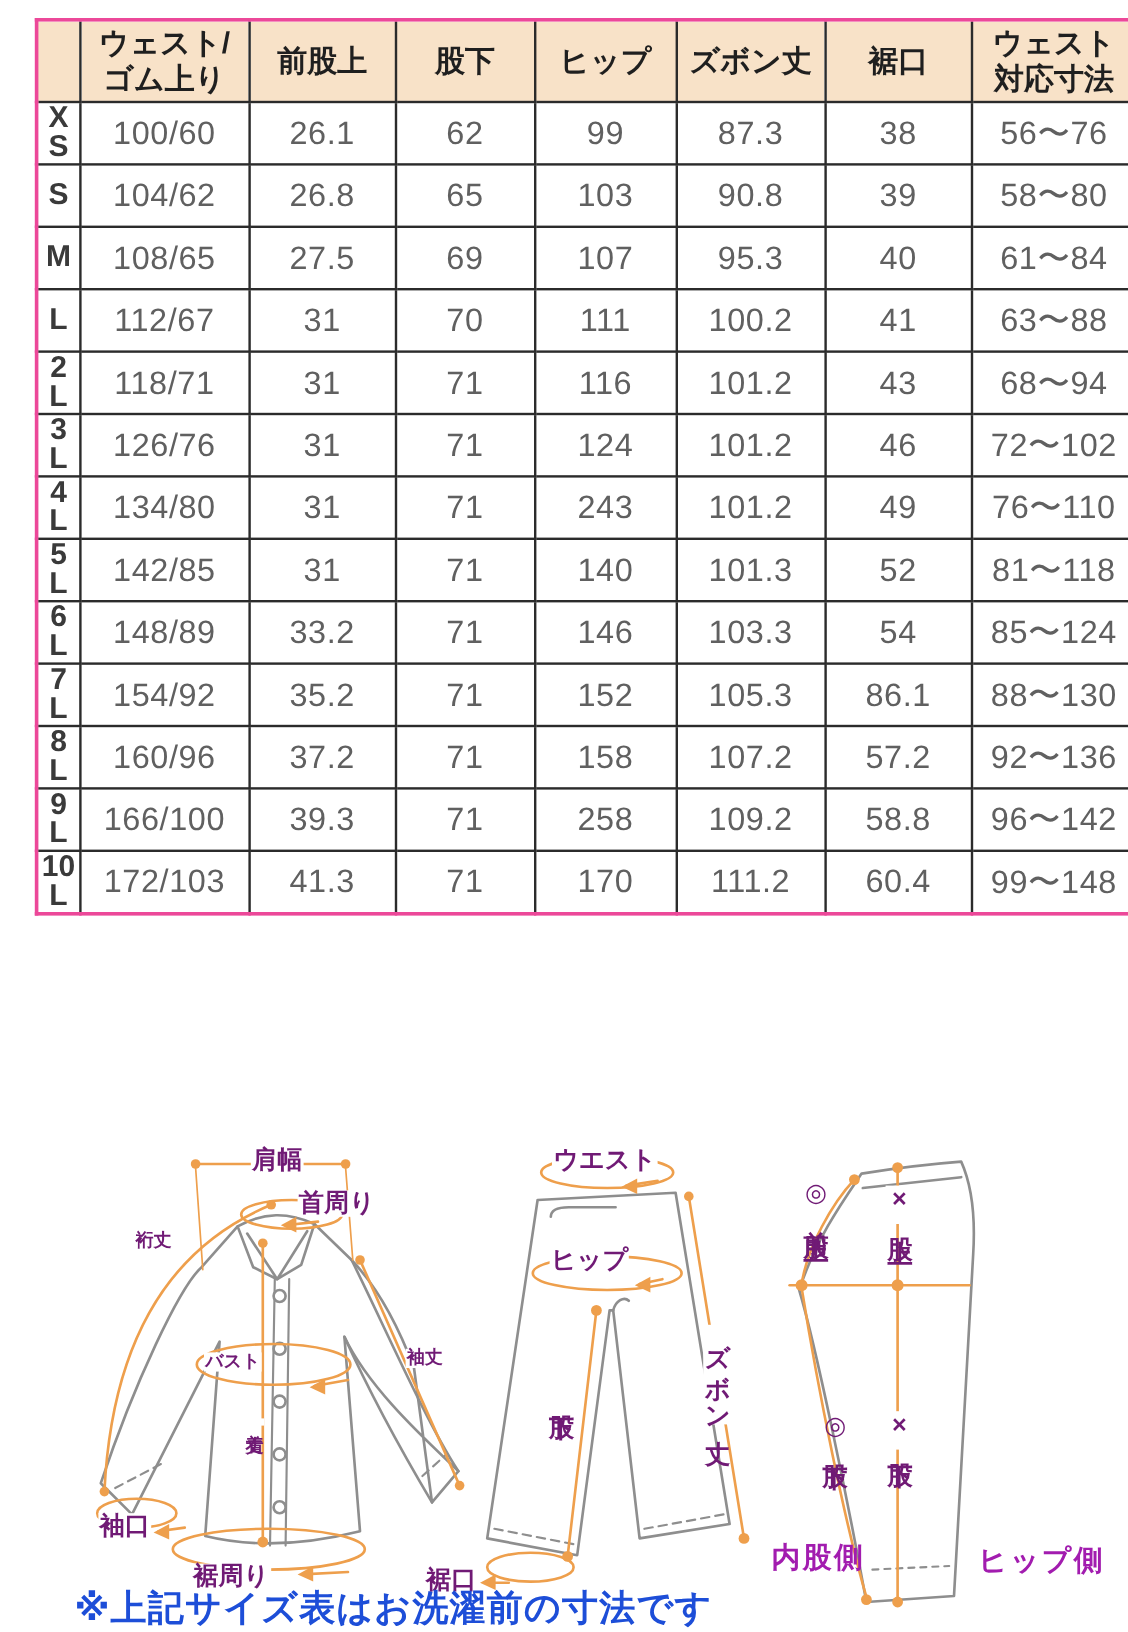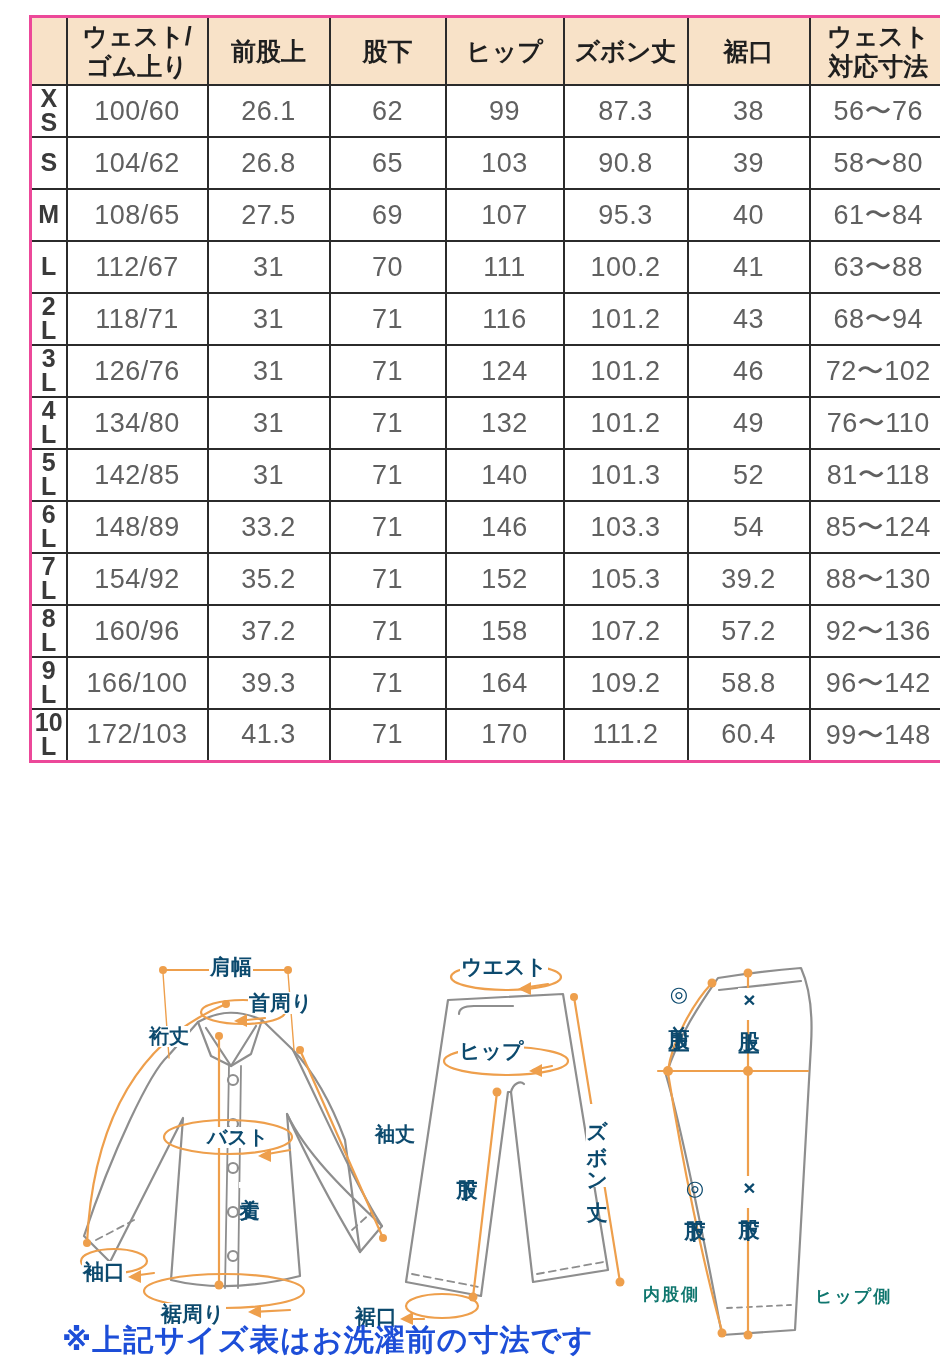--- a/index.html
+++ b/index.html
@@ -12,26 +12,26 @@
   .size-table th,.size-table td{border:2px solid #2b2b2b;text-align:center;vertical-align:middle;
        padding:0;white-space:pre-line;overflow:hidden;}
   .size-table thead th{background:#f8e2c8;height:66px;font-size:25px;font-weight:700;
        color:#1f1f1f;line-height:1.2;}
   .size-table tbody tr{height:52px;}
   .size-table tbody th{font-size:25px;font-weight:700;color:#3a3a3a;line-height:0.95;}
   .size-table tbody td{font-size:27px;color:#606060;font-weight:400;letter-spacing:0.5px;}
 
   
   .diagram-svg{position:absolute;left:0;top:945px;width:940px;height:415px;}
-  .dlabel{position:absolute;font-weight:700;color:#0c4a6e;background:#fff;
+  .dlabel{position:absolute;font-weight:700;color:#701a75;background:#fff;
         line-height:1.05;padding:0 1px;white-space:nowrap;}
-  .fs22{font-size:21px;} .fs24{font-size:20px;margin-left:36px;}
+  .fs22{font-size:21px;} .fs24{font-size:15px;}
   .vert{writing-mode:vertical-rl;text-orientation:mixed;letter-spacing:3px;line-height:1;}
   .nobg{background:transparent;}
-  .gray-side{color:#0f766e;background:transparent;font-size:17px;letter-spacing:2px;}
+  .gray-side{color:#a21caf;background:transparent;font-size:24px;letter-spacing:2px;}
 
   .note{position:absolute;left:62px;top:1320px;font-size:30px;font-weight:700;
         color:#1d4ed8;letter-spacing:1px;}
 </style>
 </head>
 <body>
 
 <div class="page">
 
   <table class="size-table">
@@ -122,21 +122,21 @@
           <td>101.2</td>
           <td>46</td>
           <td>72〜102</td>
         </tr>
         <tr>
           <th>4
 L</th>
           <td>134/80</td>
           <td>31</td>
           <td>71</td>
-          <td>132</td>
+          <td>243</td>
           <td>101.2</td>
           <td>49</td>
           <td>76〜110</td>
         </tr>
         <tr>
           <th>5
 L</th>
           <td>142/85</td>
           <td>31</td>
           <td>71</td>
@@ -157,41 +157,41 @@
           <td>85〜124</td>
         </tr>
         <tr>
           <th>7
 L</th>
           <td>154/92</td>
           <td>35.2</td>
           <td>71</td>
           <td>152</td>
           <td>105.3</td>
-          <td>39.2</td>
+          <td>86.1</td>
           <td>88〜130</td>
         </tr>
         <tr>
           <th>8
 L</th>
           <td>160/96</td>
           <td>37.2</td>
           <td>71</td>
           <td>158</td>
           <td>107.2</td>
           <td>57.2</td>
           <td>92〜136</td>
         </tr>
         <tr>
           <th>9
 L</th>
           <td>166/100</td>
           <td>39.3</td>
           <td>71</td>
-          <td>164</td>
+          <td>258</td>
           <td>109.2</td>
           <td>58.8</td>
           <td>96〜142</td>
         </tr>
         <tr>
           <th>10
 L</th>
           <td>172/103</td>
           <td>41.3</td>
           <td>71</td>

